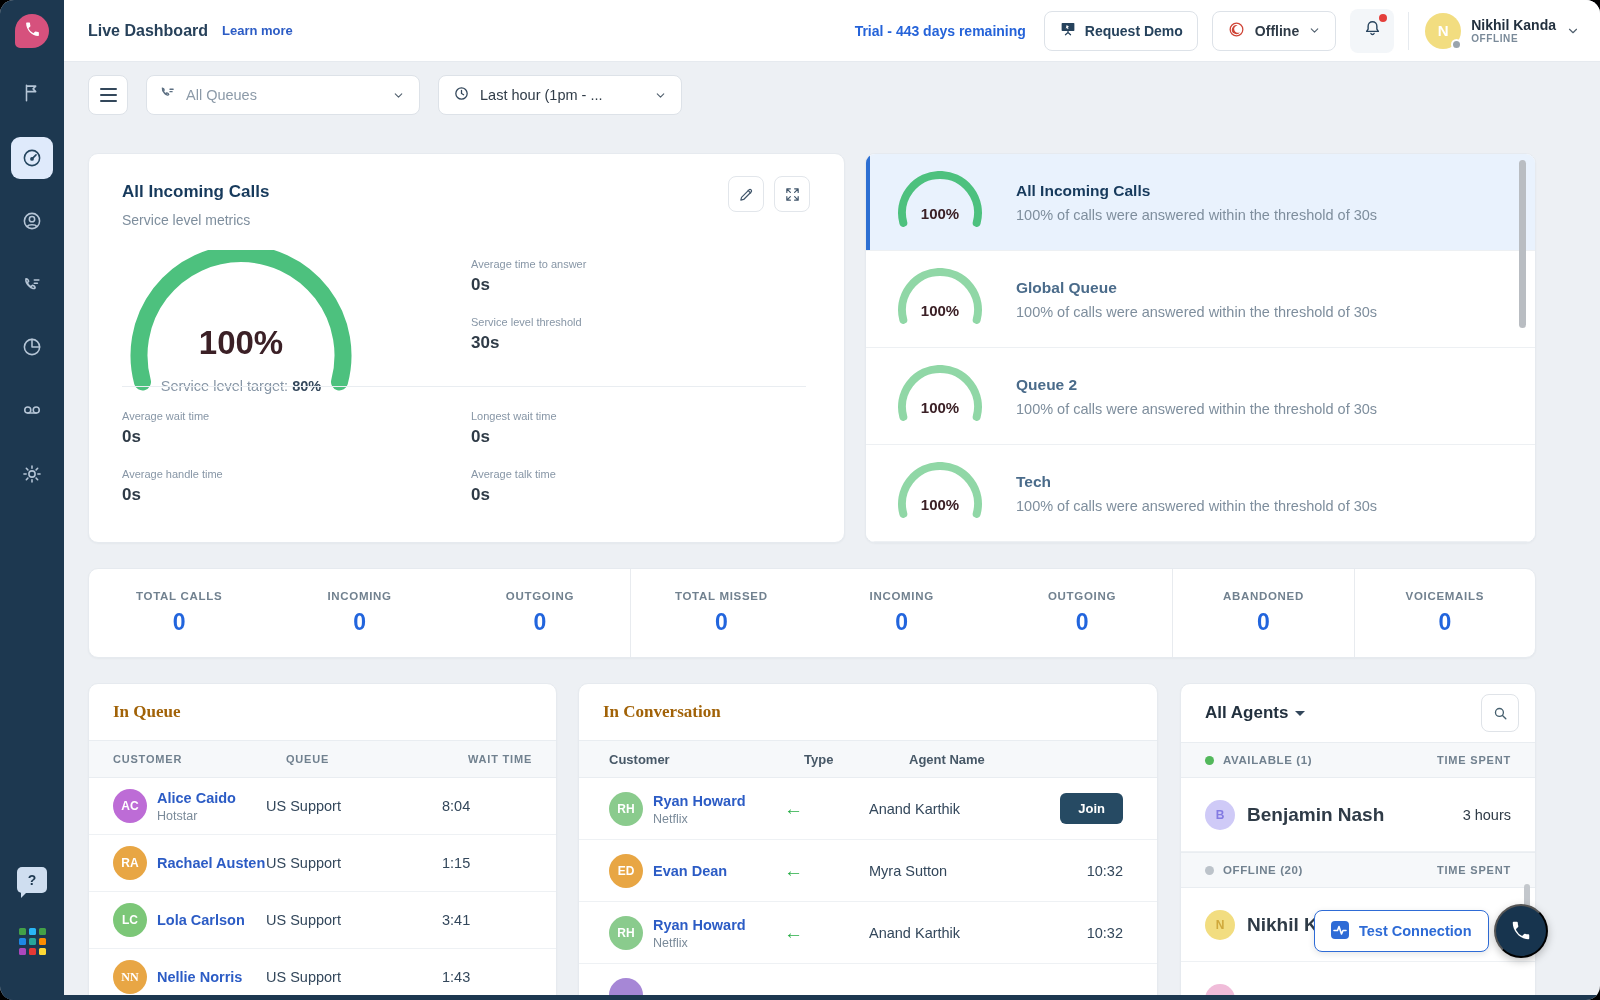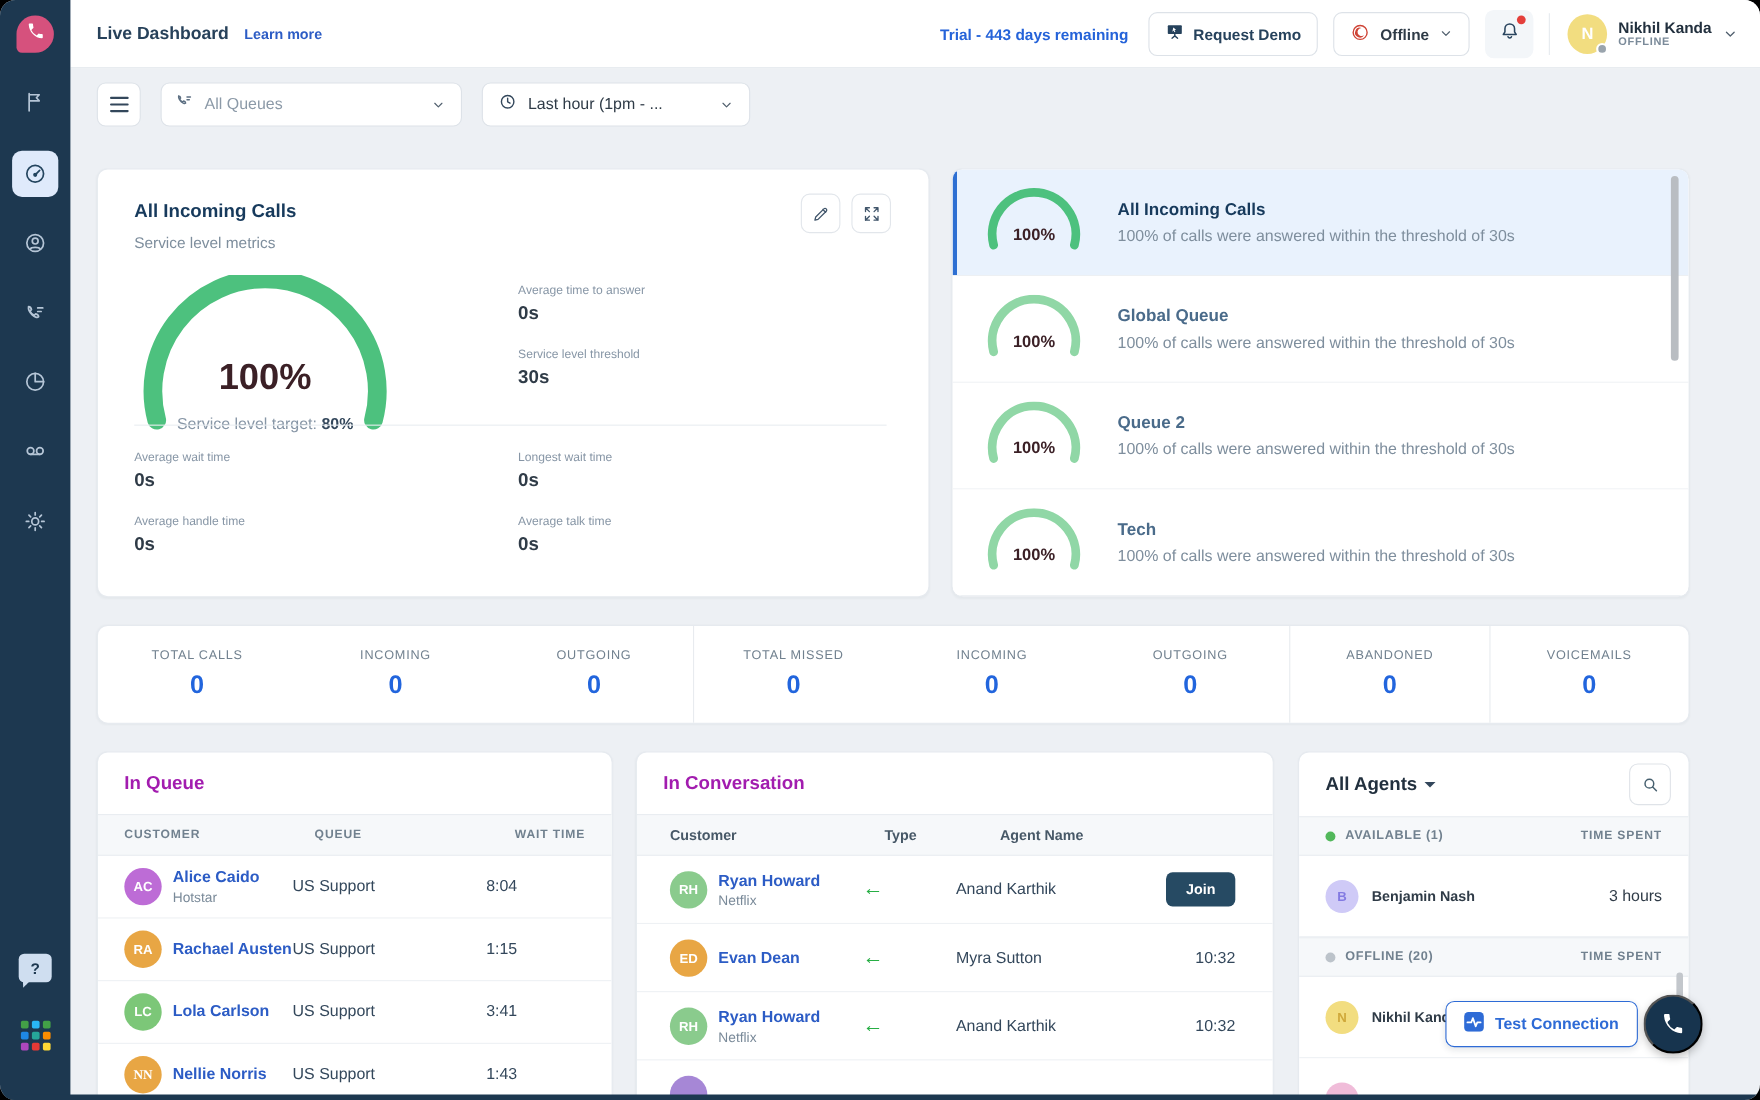--- a/index.html
+++ b/index.html
@@ -92,28 +92,28 @@
   .q-text{margin-left:28px;}
   .q-name{font-size:15.5px;font-weight:700;color:#4a6b8a;}
   .q-item.active .q-name{color:#173a5c;}
   .q-desc{font-size:14.5px;color:#7e8e9d;margin-top:7px;}
   .q-scroll{position:absolute;right:9px;top:6px;width:7px;height:168px;background:#b9bdc2;border-radius:4px;cursor:pointer;}
 
   
   .stats-bar{left:88px;top:568px;width:1448px;height:90px;display:flex;}
   .stat{flex:1;display:flex;flex-direction:column;align-items:center;justify-content:center;gap:7px;}
   .stat.div{border-right:1px solid #e8ebef;}
-  .stat .sl{font-size:11.5px;font-weight:400;color:#71818f;letter-spacing:.7px;}
+  .stat .sl{font-size:11.5px;font-weight:700;color:#71818f;letter-spacing:.7px;}
   .stat .sv{font-size:23px;font-weight:700;color:#2265dd;}
 
   
   .iq-card{left:88px;top:683px;width:469px;height:340px;overflow:hidden;}
   .ic-card{left:578px;top:683px;width:580px;height:340px;overflow:hidden;}
   .ag-card{left:1180px;top:683px;width:356px;height:340px;overflow:hidden;}
-  .card-title{height:56px;display:flex;align-items:center;padding:0 24px;font-size:17px;font-weight:700;color:#a21caf;}
+  .card-title{height:56px;display:flex;align-items:center;padding:0 24px;font-size:17px;font-weight:700;color:#a16207;font-family:Liberation Serif, serif;}
   .thead{height:38px;background:#f6f8fa;border-top:1px solid #e9edf1;border-bottom:1px solid #e9edf1;
     display:grid;align-items:center;gap:20px;}
   .thead span{font-size:11px;font-weight:700;color:#71818f;letter-spacing:.8px;}
   .iq-grid{grid-template-columns:153px 162px 1fr;padding-left:24px;}
   .row{display:grid;align-items:center;border-bottom:1px solid #eef1f4;}
   .iq-row{grid-template-columns:153px 162px 1fr;height:57px;padding-left:24px;}
   .cust{display:flex;align-items:center;gap:10px;}
   .avatar{width:34px;height:34px;border-radius:50%;color:#fff;font-size:12px;font-weight:700;
     display:flex;align-items:center;justify-content:center;flex:0 0 auto;}
   .link{font-size:14.5px;font-weight:700;color:#2c5cc5;cursor:pointer;}
@@ -136,21 +136,21 @@
   .sec-head{height:36px;background:#f6f8fa;border-top:1px solid #e9edf1;border-bottom:1px solid #e9edf1;
     display:flex;align-items:center;padding:0 24px;}
   .dot{width:9px;height:9px;border-radius:50%;margin-right:9px;}
   .sec-lbl{font-size:11.5px;font-weight:700;color:#71818f;letter-spacing:.6px;}
   .sec-right{margin-left:auto;font-size:11px;font-weight:700;color:#71818f;letter-spacing:.8px;}
   .ag-row{height:74px;display:flex;align-items:center;padding:0 24px;border-bottom:1px solid #eef1f4;}
   .avatar-sm{width:30px;height:30px;border-radius:50%;font-size:12px;font-weight:700;color:#fff;
     display:flex;align-items:center;justify-content:center;flex:0 0 auto;margin-right:12px;}
   .av-b{color:#837ae2;}
   .av-n{color:#cfa83a;}
-  .ag-name{font-size:13px;font-weight:600;color:#2f3b47;}
+  .ag-name{font-size:19px;font-weight:600;color:#2f3b47;}
   .ag-time{margin-left:auto;font-size:14.5px;color:#2f3b47;}
   .ag-scroll{position:absolute;right:5px;top:200px;width:6px;height:58px;background:#c3c7cc;border-radius:3px;cursor:pointer;}
 
   
   .test-btn{position:absolute;left:1314px;top:910px;height:42px;display:flex;align-items:center;gap:10px;
     background:#fff;border:1.5px solid #2e6bd6;border-radius:8px;padding:0 16px;cursor:pointer;z-index:40;
     box-shadow:0 2px 6px rgba(24,39,57,.12);font-size:14.5px;font-weight:700;color:#2e6bd6;}
   .fab{position:absolute;left:1494px;top:904px;width:54px;height:54px;border-radius:50%;background:#17344e;
     display:flex;align-items:center;justify-content:center;cursor:pointer;z-index:41;box-shadow:0 3px 8px rgba(0,0,0,.25);}
   .bottom-strip{position:absolute;left:0;right:0;bottom:0;height:5px;background:#1d3850;z-index:60;}

